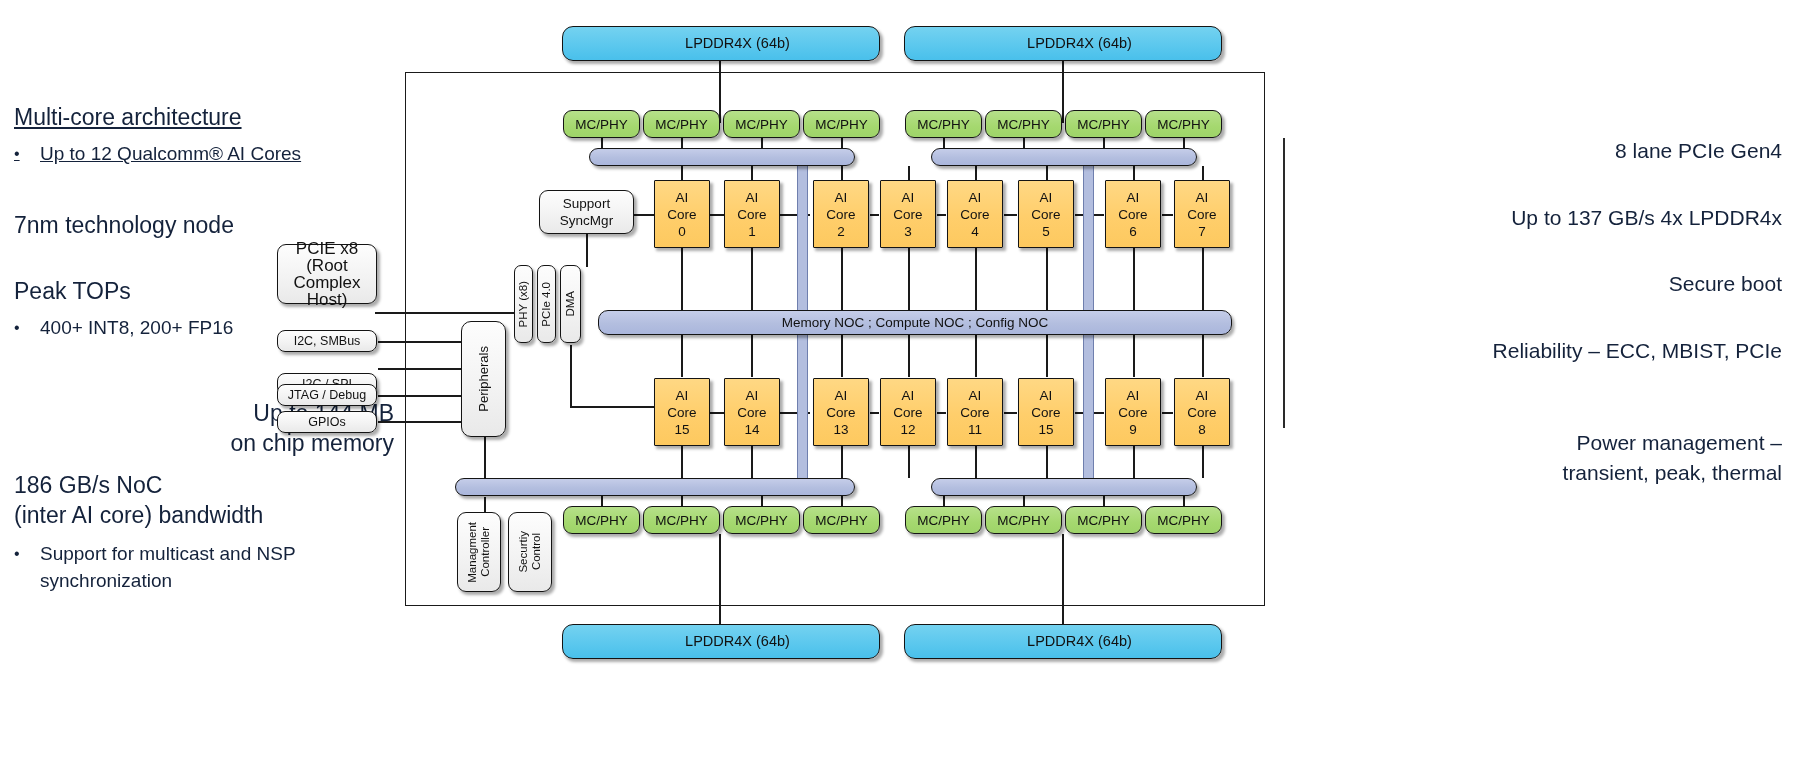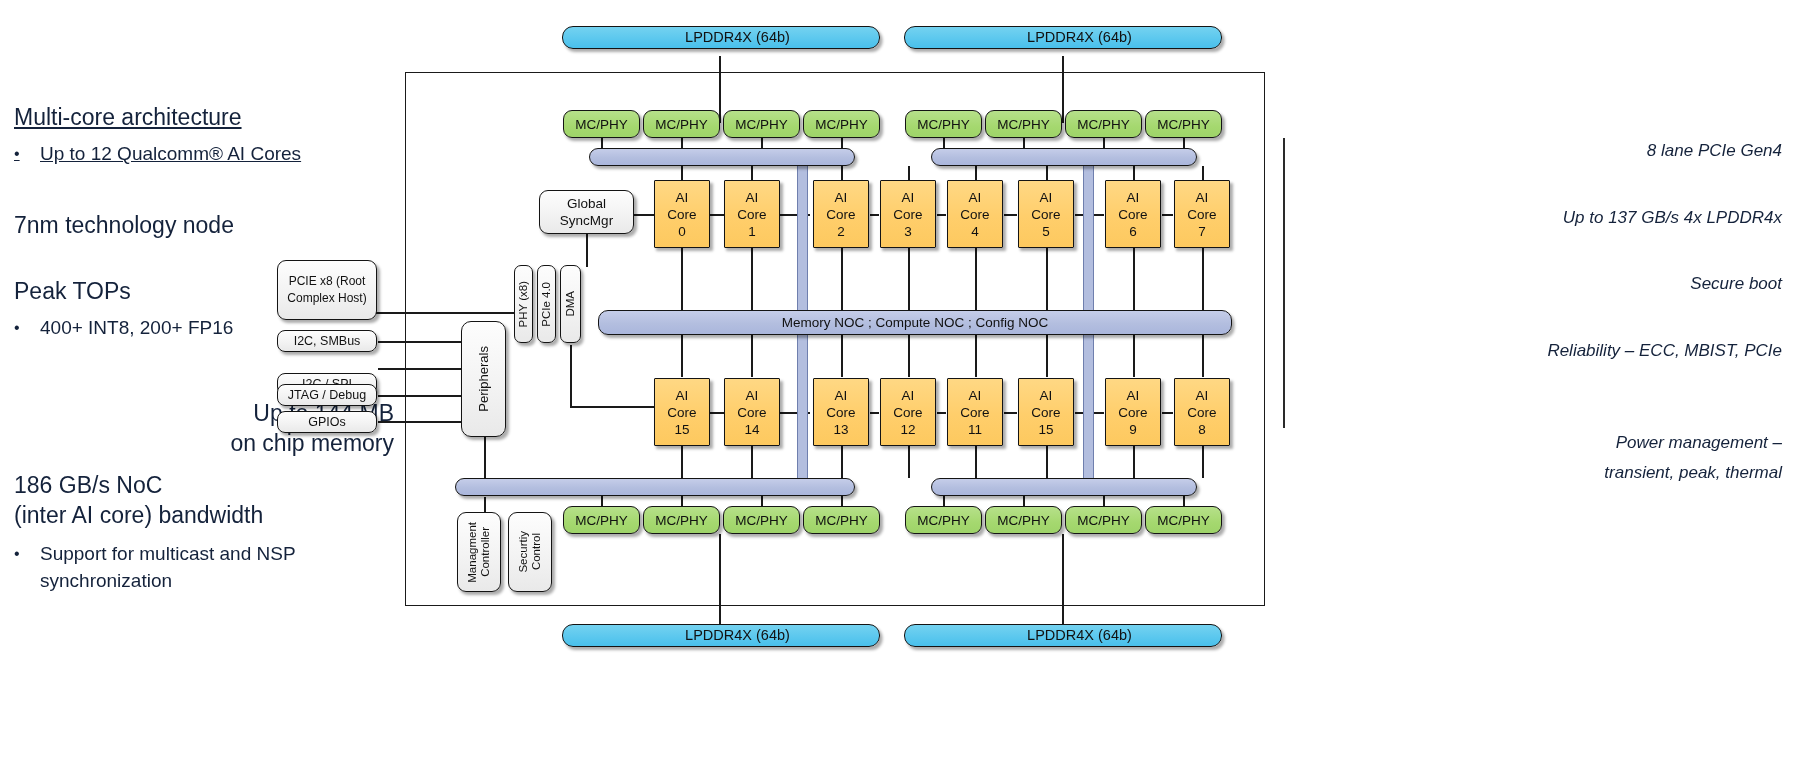--- a/index.html
+++ b/index.html
@@ -6,34 +6,34 @@
   body{width:1797px;height:770px;position:relative;
        font-family:"Liberation Sans","DejaVu Sans",sans-serif;color:#1a1a1a;overflow:hidden;}
 
   .abs{position:absolute;box-sizing:border-box;}
 
   
   .side-text{position:absolute;color:#14223b;}
   .side-head{font-size:23px;line-height:30px;white-space:nowrap;}
   .side-bullet{font-size:19px;line-height:27px;display:flex;}
   .side-bullet .dot{width:26px;text-align:left;font-size:16px;line-height:27px;}
-  .right-line{font-size:17px;line-height:30px;text-align:right;white-space:nowrap;font-style:italic;}
+  .right-line{font-size:21px;line-height:30px;text-align:right;white-space:nowrap;}
 
   
   #chip-outline{left:405px;top:72px;width:860px;height:534px;
       border:1.6px solid #1a1a1a;background:#fff;}
 
   
   .box{position:absolute;box-sizing:border-box;border:1.7px solid #141414;
        border-radius:9px;display:flex;align-items:center;justify-content:center;
        text-align:center;box-shadow:2.5px 3px 3px rgba(0,0,0,0.33);
        font-size:13px;line-height:15px;color:#111;}
 
   .lpddr{background:linear-gradient(180deg,#74d2f0 0%,#5cc8ee 55%,#49c0eb 100%);
-         border-radius:11px;font-size:14.5px;height:23px;padding-left:33px;}
+         border-radius:11px;font-size:14.5px;height:35px;padding-left:33px;}
   .mcphy{background:linear-gradient(180deg,#b6e08a 0%,#a5d86f 60%,#9ed469 100%);
          height:28px;border-radius:9px;font-size:13.5px;}
   .aicore{background:linear-gradient(180deg,#ffd884 0%,#ffce6b 55%,#fdc95f 100%);
           border-radius:1px;font-size:13.5px;line-height:17px;flex-direction:column;text-align:right;}
   .whitebox{background:linear-gradient(180deg,#fdfdfd 0%,#f3f3f3 55%,#e9e9e9 100%);}
   .nocbar{background:linear-gradient(180deg,#c5cde9 0%,#b3bedf 55%,#aab6dc 100%);
           border-radius:10px;font-size:13.5px;}
   .vert{writing-mode:vertical-rl;transform:rotate(180deg);white-space:nowrap;}
 
   
@@ -276,21 +276,21 @@
   <span>Core</span>
   <span>6</span>
 </div>
 <div class="box aicore" style="left:1174px;top:180px;width:56px;height:68px;">
   <span>AI</span>
   <span>Core</span>
   <span>7</span>
 </div>
 
 <div class="box whitebox" style="left:539px;top:190px;width:95px;height:44px;flex-direction:column;font-size:13.5px;line-height:17px;">
-  <span>Global</span>
+  <span>Support</span>
   <span>SyncMgr</span>
 </div>
 
 <div class="box whitebox" style="left:514px;top:265px;width:19px;height:78px;border-radius:7px;">
   <span class="vert" style="font-size:11.5px;">PHY (x8)</span>
 </div>
 <div class="box whitebox" style="left:537px;top:265px;width:19px;height:78px;border-radius:7px;">
   <span class="vert" style="font-size:11.5px;">PCIe 4.0</span>
 </div>
 <div class="box whitebox" style="left:560px;top:265px;width:21px;height:78px;border-radius:7px;">
@@ -363,21 +363,21 @@
 <div class="box mcphy" style="left:985px;top:506px;width:77px;">
     <span>MC/PHY</span>
   </div>
 <div class="box mcphy" style="left:1065px;top:506px;width:77px;">
     <span>MC/PHY</span>
   </div>
 <div class="box mcphy" style="left:1145px;top:506px;width:77px;">
     <span>MC/PHY</span>
   </div>
 
-<div class="box whitebox" style="left:277px;top:260px;width:100px;height:60px;flex-direction:column;font-size:12px;line-height:17px;">
+<div class="box whitebox" style="left:277px;top:244px;width:100px;height:60px;flex-direction:column;font-size:17px;line-height:17px;">
   <span>PCIE x8 (Root</span>
   <span>Complex Host)</span>
 </div>
 <div class="box whitebox" style="left:277px;top:330px;width:100px;height:22px;border-radius:8px;font-size:12.5px;">
   <span>I2C, SMBus</span>
 </div>
 <div class="box whitebox" style="left:277px;top:357px;width:100px;height:22px;border-radius:8px;font-size:12.5px;margin-top:16px;">
   <span>I2C / SPI</span>
 </div>
 <div class="box whitebox" style="left:277px;top:384px;width:100px;height:22px;border-radius:8px;font-size:12.5px;">

